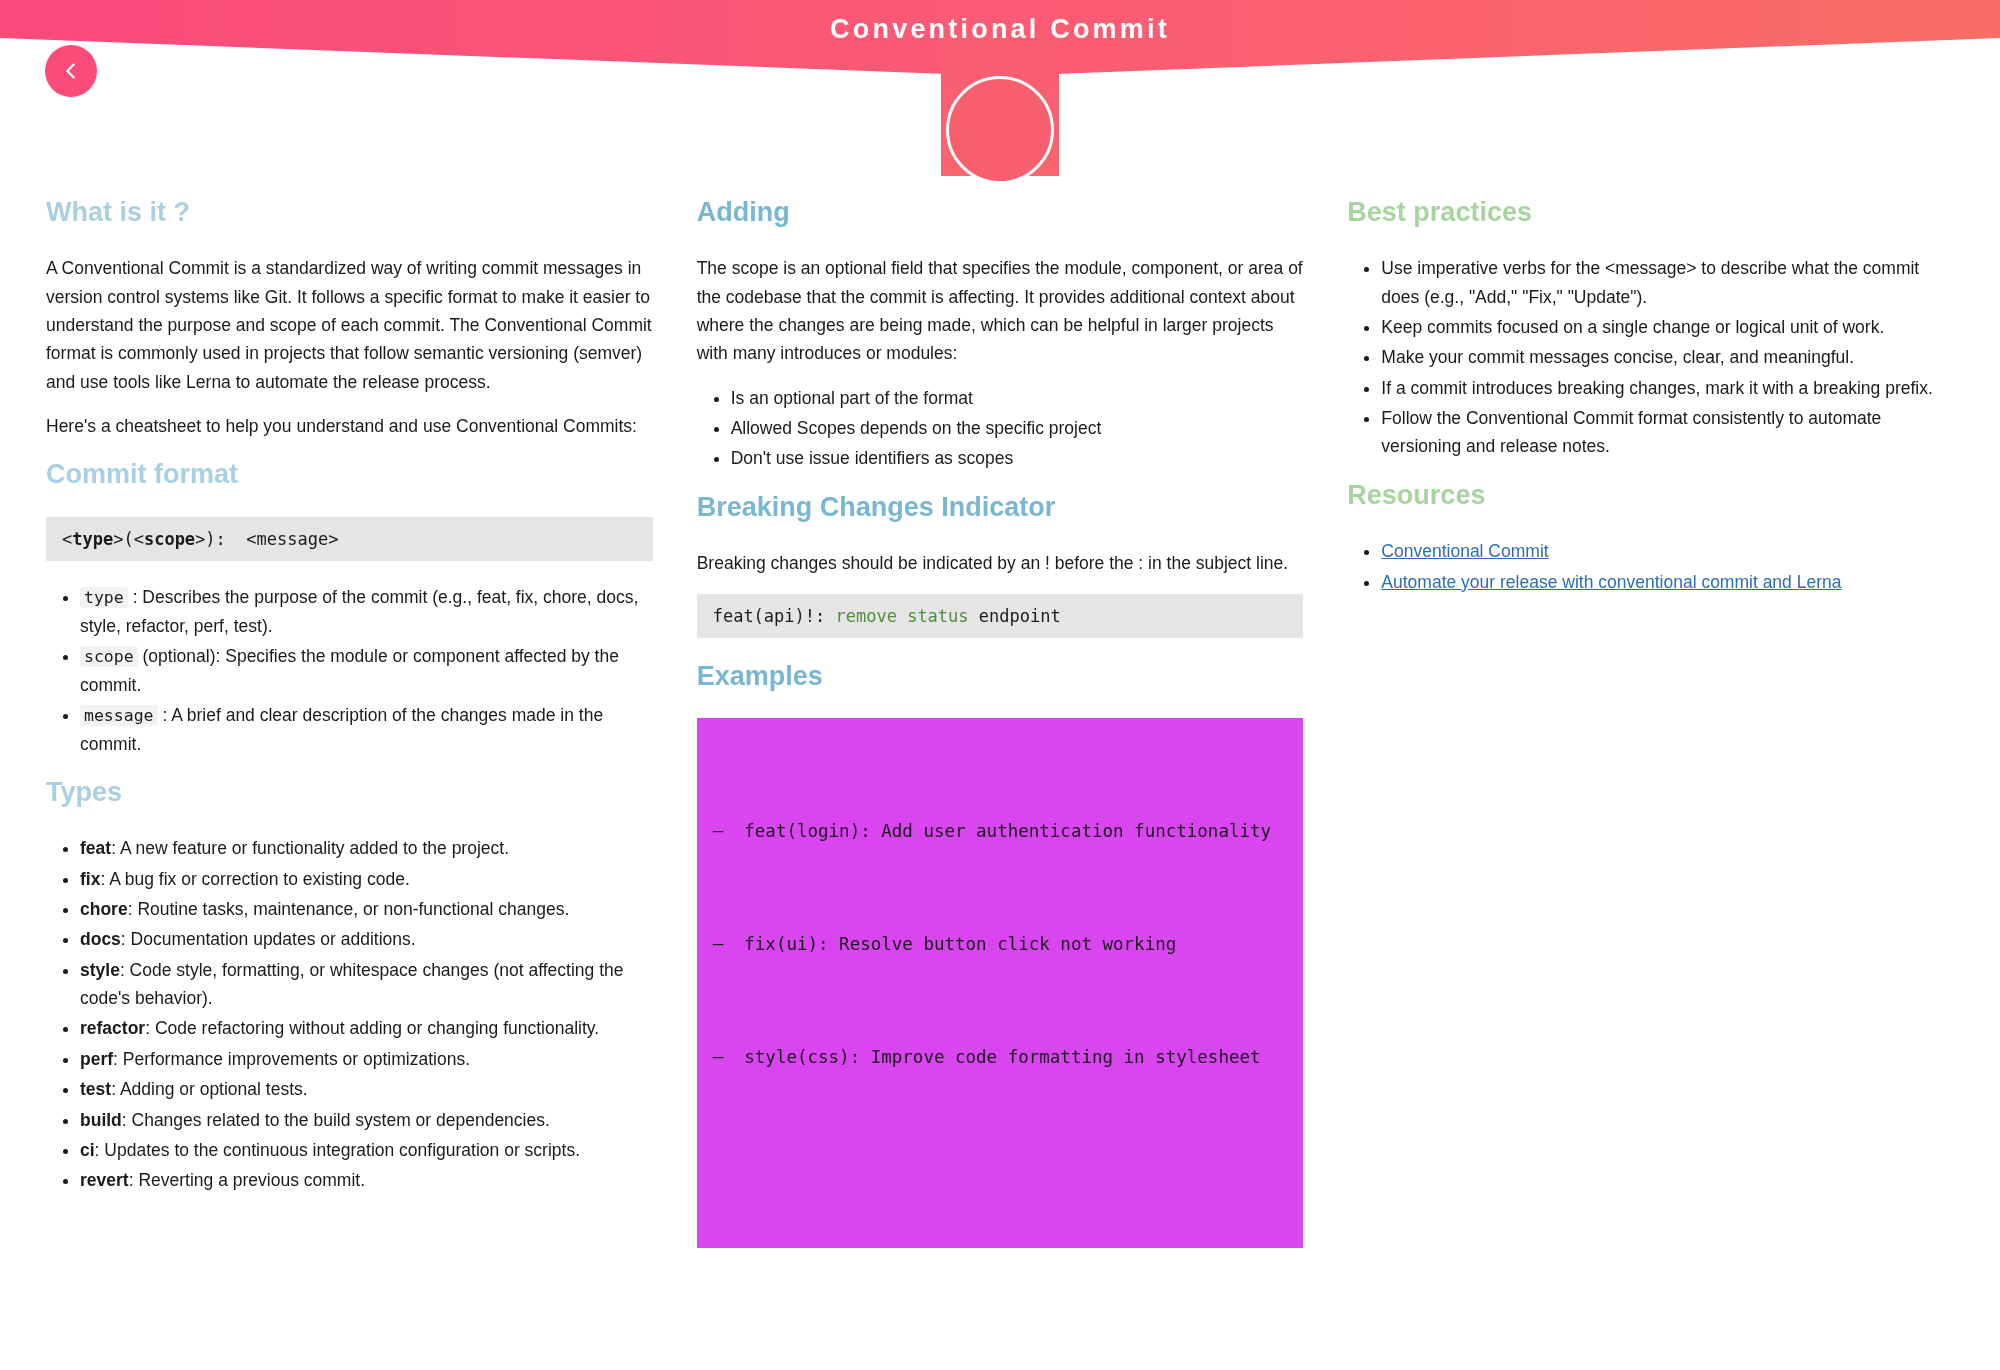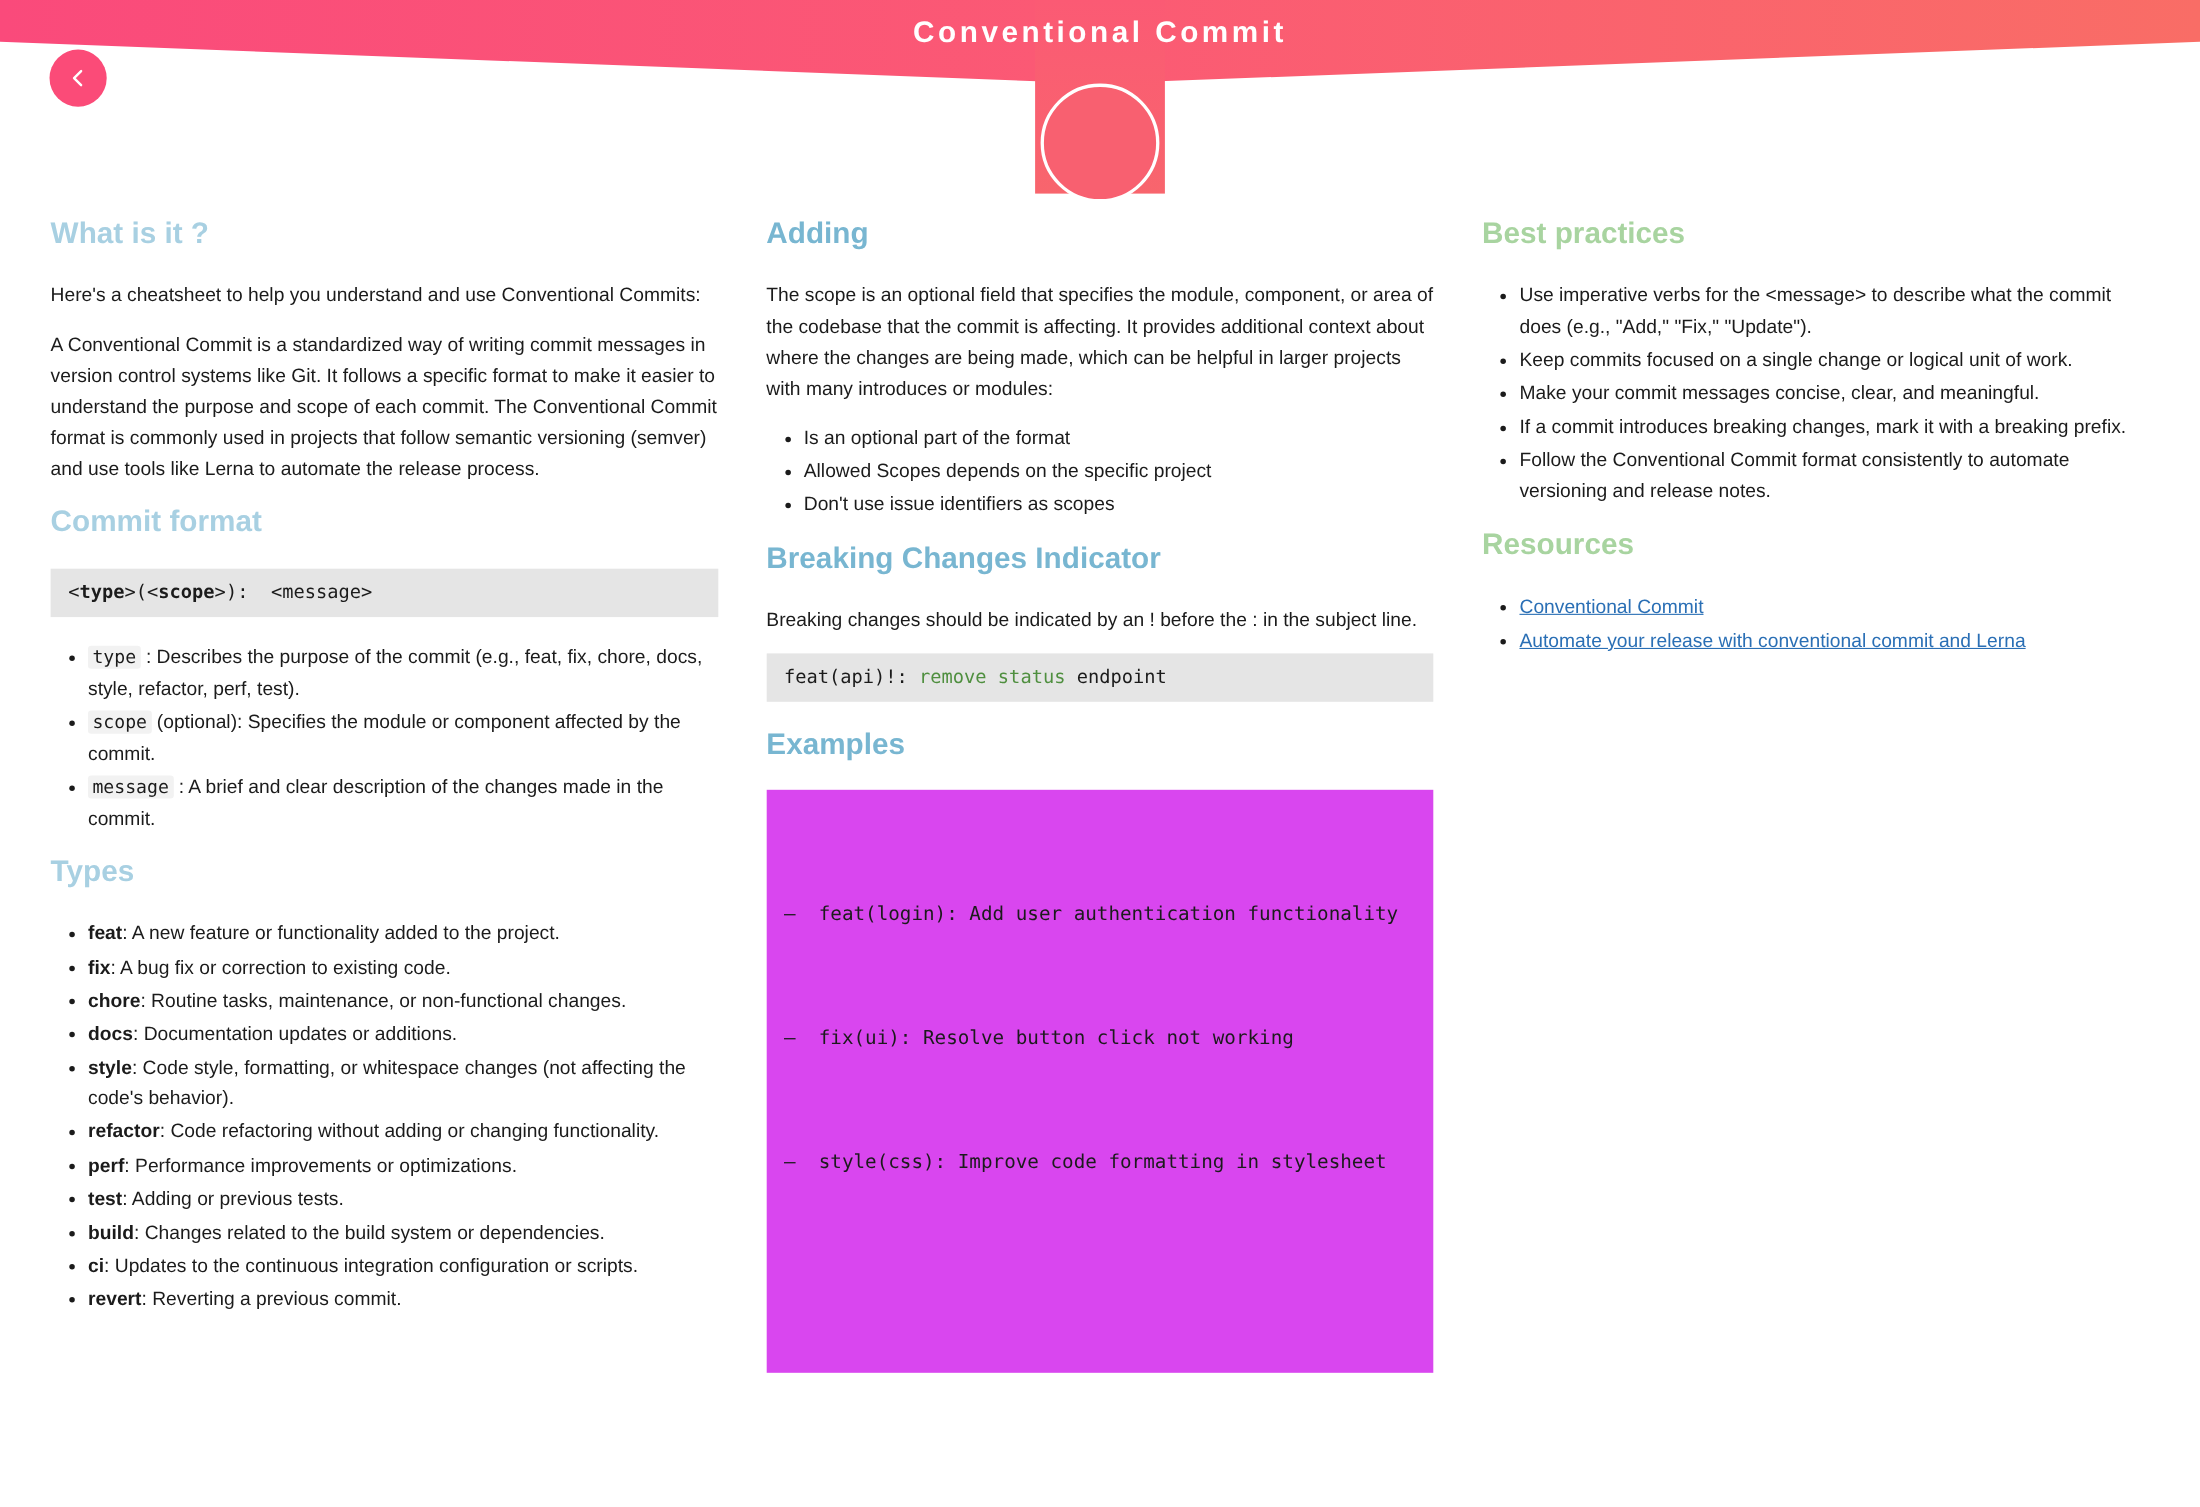--- a/index.html
+++ b/index.html
@@ -158,42 +158,42 @@
         </svg>
     </span>
   </div>
 </div>
 
 <div class="content">
 
   <div class="col col-1">
 
     <h2 class="section-title t-blue">What is it ?</h2>
+    <p class="body">A Conventional Commit is a standardized way of writing commit messages in version control systems like Git. It follows a specific format to make it easier to understand the purpose and scope of each commit. The Conventional Commit format is commonly used in projects that follow semantic versioning (semver) and use tools like Lerna to automate the release process.</p>
     <p class="body">Here's a cheatsheet to help you understand and use Conventional Commits:</p>
-    <p class="body">A Conventional Commit is a standardized way of writing commit messages in version control systems like Git. It follows a specific format to make it easier to understand the purpose and scope of each commit. The Conventional Commit format is commonly used in projects that follow semantic versioning (semver) and use tools like Lerna to automate the release process.</p>
 
     <h2 class="section-title t-blue">Commit format</h2>
     <div class="codeblock"><span>&lt;</span><b>type</b><span>&gt;(&lt;</span><b>scope</b><span>&gt;):  &lt;message&gt;</span></div>
 
     <ul class="body-list">
       <li><code class="inline">type</code> <span>: Describes the purpose of the commit (e.g., feat, fix, chore, docs, style, refactor, perf, test).</span></li>
       <li><code class="inline">scope</code> <span>(optional): Specifies the module or component affected by the commit.</span></li>
       <li><code class="inline">message</code> <span>: A brief and clear description of the changes made in the commit.</span></li>
     </ul>
 
     <h2 class="section-title t-blue">Types</h2>
     <ul class="body-list">
       <li><b>feat</b><span>: A new feature or functionality added to the project.</span></li>
       <li><b>fix</b><span>: A bug fix or correction to existing code.</span></li>
       <li><b>chore</b><span>: Routine tasks, maintenance, or non-functional changes.</span></li>
       <li><b>docs</b><span>: Documentation updates or additions.</span></li>
       <li><b>style</b><span>: Code style, formatting, or whitespace changes (not affecting the code's behavior).</span></li>
       <li><b>refactor</b><span>: Code refactoring without adding or changing functionality.</span></li>
       <li><b>perf</b><span>: Performance improvements or optimizations.</span></li>
-      <li><b>test</b><span>: Adding or previous tests.</span></li>
+      <li><b>test</b><span>: Adding or optional tests.</span></li>
       <li><b>build</b><span>: Changes related to the build system or dependencies.</span></li>
       <li><b>ci</b><span>: Updates to the continuous integration configuration or scripts.</span></li>
       <li><b>revert</b><span>: Reverting a previous commit.</span></li>
     </ul>
 
   </div>
 
   <div class="col col-2">
 
     <h2 class="section-title t-blue2">Adding</h2>

